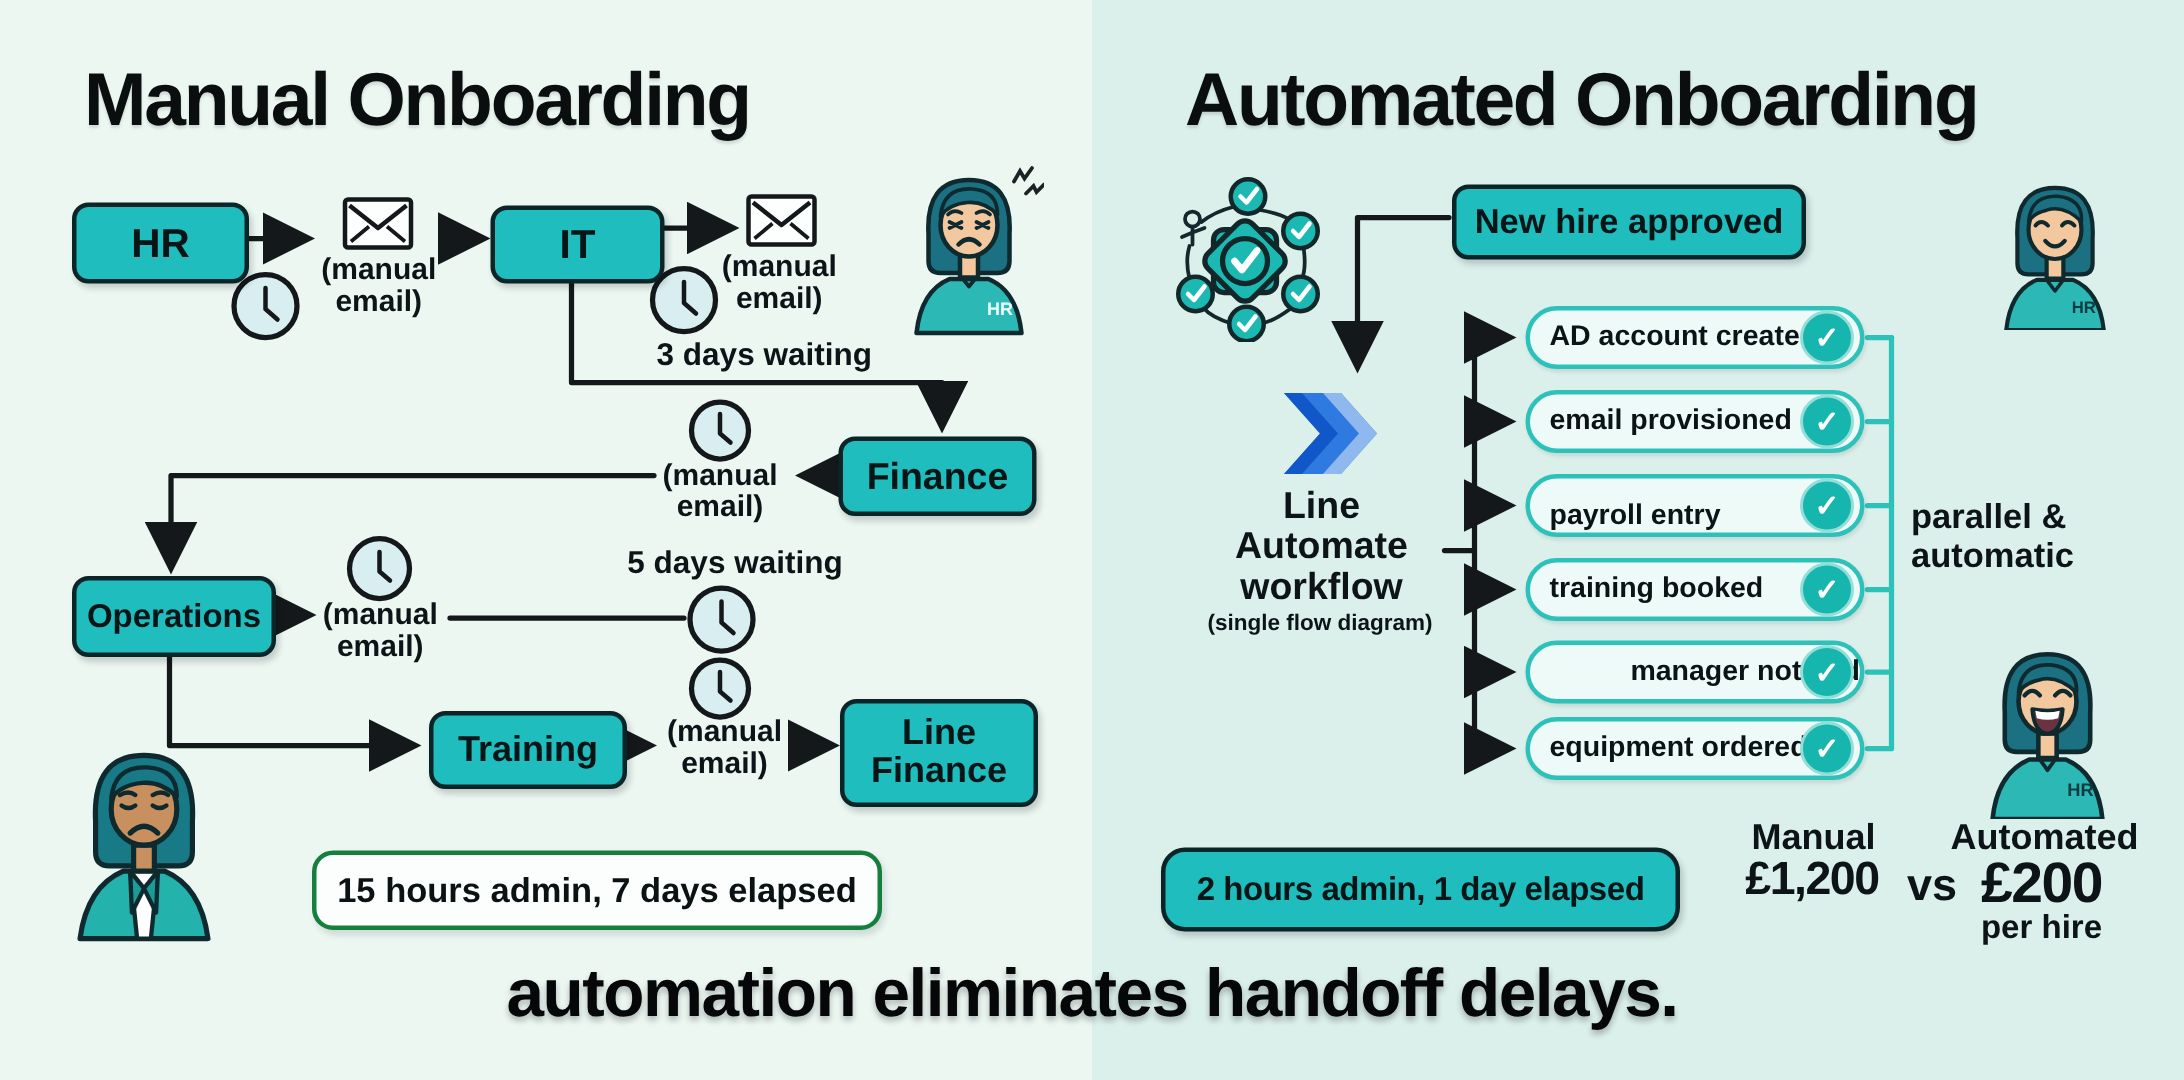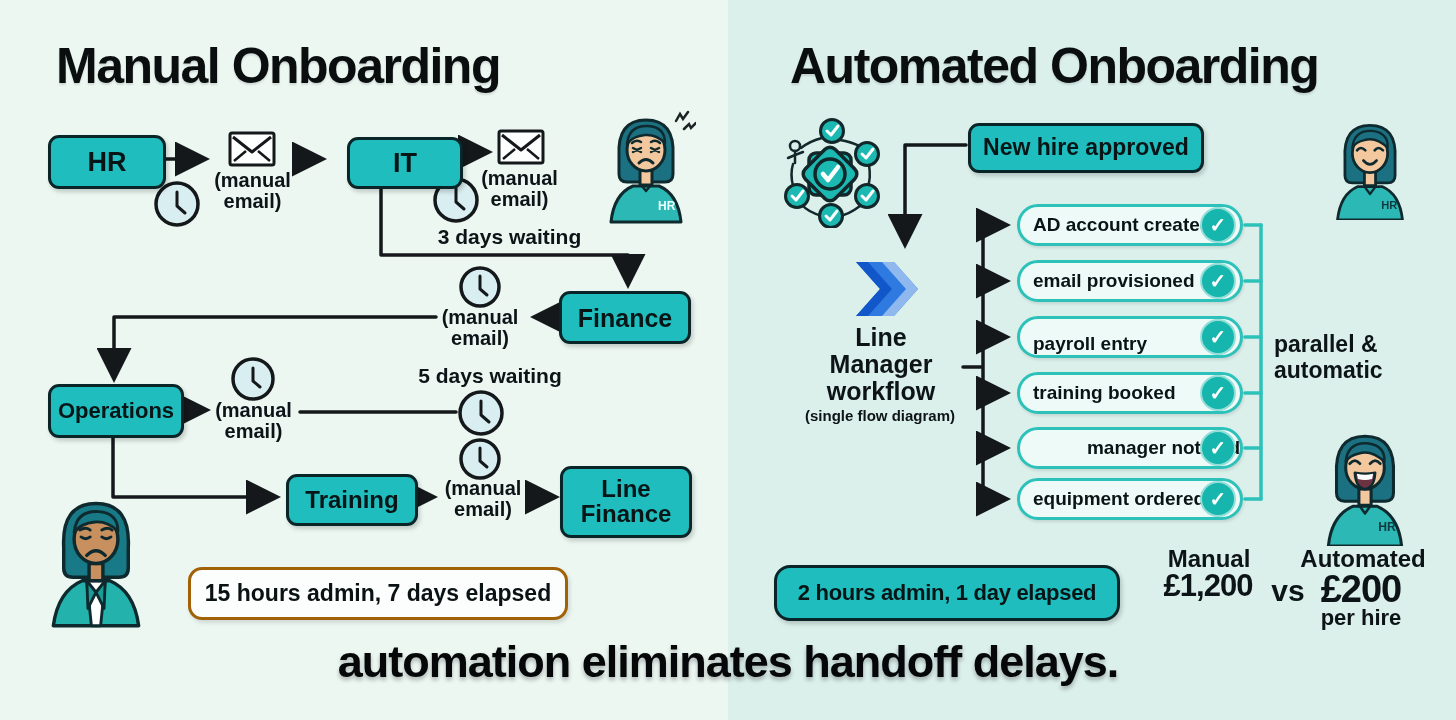--- a/index.html
+++ b/index.html
@@ -16,23 +16,23 @@
   .title {
     font-size:50px; font-weight:800; letter-spacing:-1.5px; text-align:left;
     color:#0b0e0f; text-shadow:0 2px 2px rgba(0,0,0,0.12); line-height:1.05; white-space:nowrap;
   }
   .tealbox {
     position:absolute; background:#1fbdbd; border:3px solid #0a2528; border-radius:11px;
     display:flex; align-items:center; justify-content:center; text-align:center;
     font-weight:700; color:#081517; box-shadow:2px 3px 4px rgba(0,0,0,0.18); line-height:1.04;
   }
   .whitebox {
-    position:absolute; background:#fbfefd; border:3px solid #a16207; border-radius:14px;
+    position:absolute; background:#fbfefd; border:3px solid #15803d; border-radius:14px;
     display:flex; align-items:center; justify-content:center;
-    font-weight:700; color:#0b1214; box-shadow:2px 3px 4px rgba(0,0,0,0.12);
+    font-weight:700; color:#0b1214; box-shadow:2px 3px 4px rgba(0,0,0,0.12);margin-left:20px;
   }
   .lbl { position:absolute; font-weight:700; text-align:center; line-height:1.04; color:#0d1417; }
   .lbl span { display:block; }
   .pill {
     position:absolute; left:1017px; width:226px; height:42px; box-sizing:border-box;
     background:#eefaf8; border:3px solid #2cc2ba; border-radius:22px;
     display:flex; align-items:center; box-shadow:1px 2px 3px rgba(0,0,0,0.10);
   }
   .pill .txt { font-weight:700; font-size:19px; padding-left:13px; color:#0a1416; white-space:nowrap; }
   .check {
@@ -135,21 +135,21 @@
         <rect width="44" height="32" rx="2" fill="#fdfefe" stroke-width="3"></rect>
         <path d="M3,4 L22,19 L41,4" fill="none" stroke-width="3"></path>
         <path d="M4,28 L16,18 M40,28 L28,18" fill="none" stroke-width="2.5"></path>
       </g>
     </g>
   </svg>
 
   <div class="abs title" style="left:56px; top:40px; width:600px;">Manual Onboarding</div>
 
   <div class="tealbox" style="left:48px; top:135px; width:112px; height:48px; font-size:27px;">HR</div>
-  <div class="tealbox" style="left:327px; top:137px; width:110px; height:46px; font-size:27px;margin-left:20px;">IT</div>
+  <div class="tealbox" style="left:327px; top:137px; width:110px; height:46px; font-size:27px;">IT</div>
   <div class="tealbox" style="left:48px; top:384px; width:130px; height:48px; font-size:22px;">Operations</div>
   <div class="tealbox" style="left:559px; top:291px; width:126px; height:47px; font-size:25px;">Finance</div>
   <div class="tealbox" style="left:286px; top:474px; width:126px; height:46px; font-size:24px;">Training</div>
   <div class="tealbox" style="left:560px; top:466px; width:126px; height:66px; font-size:24px;">
     <div>
         <span style="display:block;">Line</span>
         <span style="display:block;">Finance</span>
       </div>
   </div>
 
@@ -251,21 +251,21 @@
   <div class="tealbox" style="left:968px; top:123px; width:230px; height:44px; font-size:23px;">New hire approved</div>
 
   <svg class="abs" style="left:852px; top:256px;" width="72" height="66" viewBox="0 0 72 66">
     <path d="M4,6 L42,6 L66,33 L42,60 L4,60 L28,33 Z" fill="#2f7ae0"></path>
     <path d="M30,6 L42,6 L66,33 L42,60 L30,60 L54,33 Z" fill="#8fb9ee"></path>
     <path d="M4,6 L16,6 L40,33 L16,60 L4,60 L28,33 Z" fill="#1257c9"></path>
   </svg>
 
   <div class="lbl" style="left:799px; top:324px; width:164px; font-size:25px; font-weight:800; line-height:1.08;">
     <span>Line</span>
-    <span>Manager</span>
+    <span>Automate</span>
     <span>workflow</span>
   </div>
   <div class="lbl" style="left:780px; top:408px; width:200px; font-size:15px; font-weight:600;">(single flow diagram)</div>
 
   <div class="pill" style="top:204px;">
     <span class="txt">AD account created</span>
     <span class="check">✓</span>
   </div>
   <div class="pill" style="top:260px;">
     <span class="txt">email provisioned</span>

